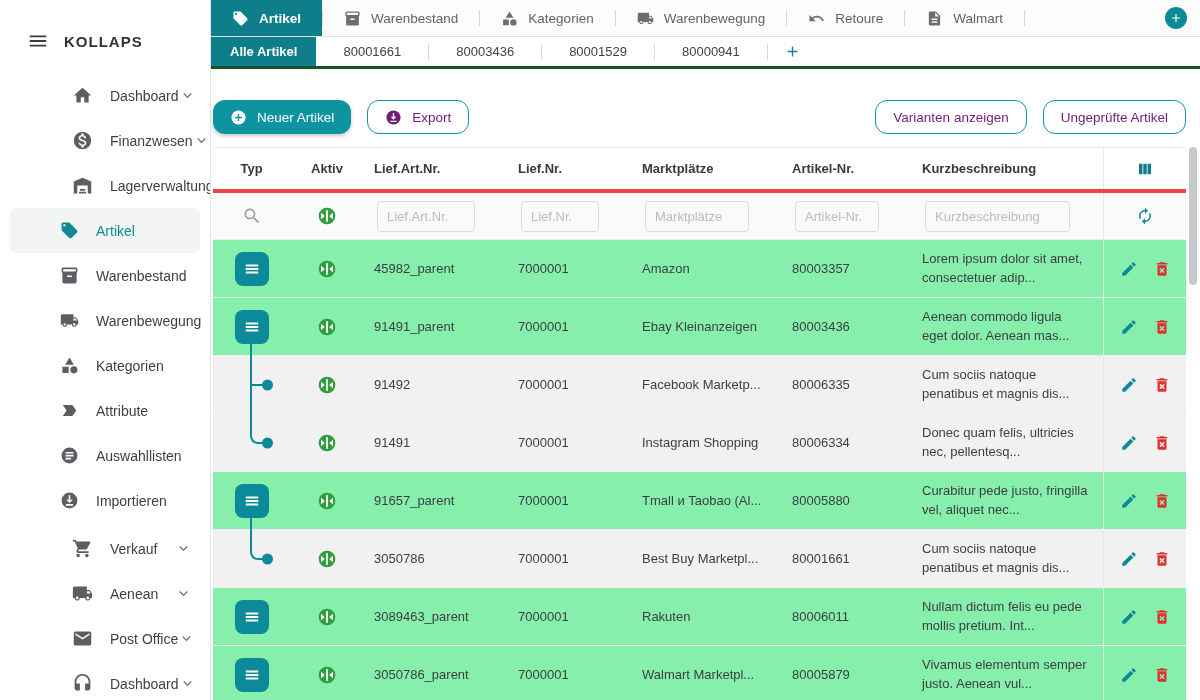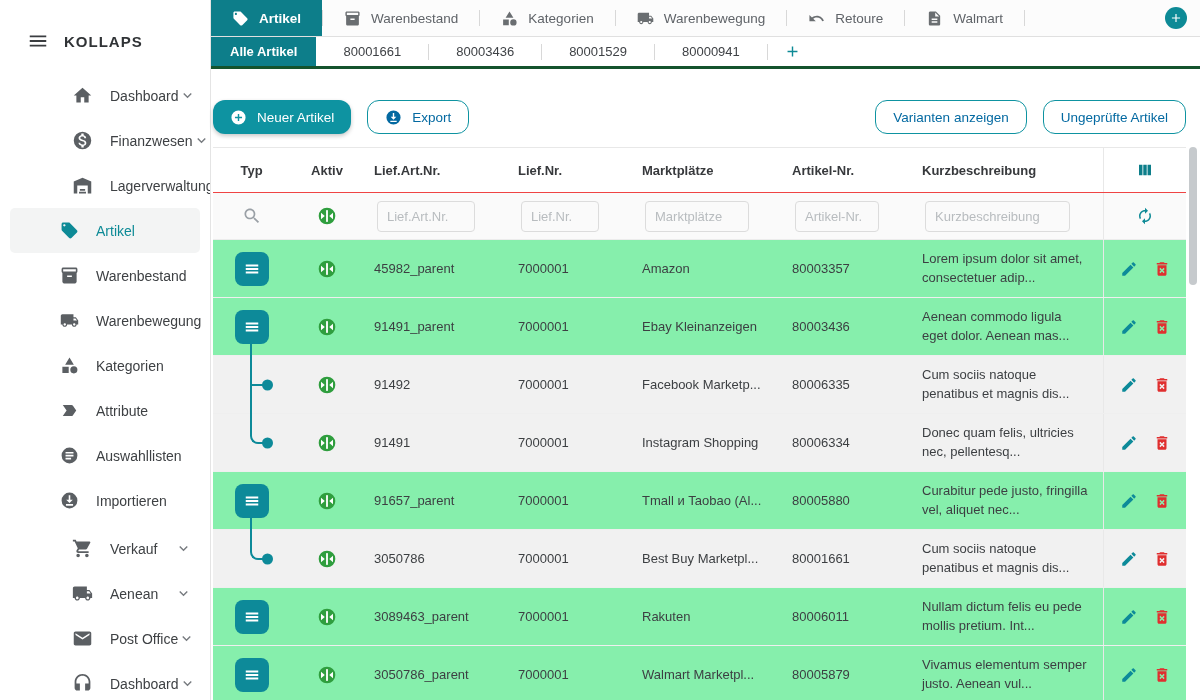--- a/index.html
+++ b/index.html
@@ -47,29 +47,29 @@
   .dtab.active { background:#0d7e8a; color:#fff; font-weight:700; padding:0 19px; }
   .dtab-plus { display:flex; align-items:center; margin-left:10px; color:#0d8a96; cursor:pointer;
     background:none; border:none; padding:0 6px; }
   .dtab-plus .icon { width:17px; height:17px; }
 
   .toolbar { display:flex; align-items:center; gap:16px; margin:31px 14px 13px 2px; }
   .btn { height:34px; display:inline-flex; align-items:center; gap:10px; padding:0 17px;
     border-radius:12px; font-family:inherit; font-size:13.5px; font-weight:500; cursor:pointer; }
   .btn .icon { width:17px; height:17px; }
   .btn-primary { background:#0e93a1; color:#fff; border:none; box-shadow:0 2px 4px rgba(0,0,0,.22); }
-  .btn-outline { background:#fff; color:#0369a1; border:1px solid #0e93a1; }
+  .btn-outline { background:#fff; color:#701a75; border:1px solid #0e93a1; }
   .spacer { flex:1; }
 
   
   .table { --cols:77px 74px 144px 124px 150px 130px 191px 83px;
     width:973px; margin-left:2px; border-top:1px solid #e8e8e8; }
   .trow { display:grid; grid-template-columns:var(--cols); align-items:center; }
   .cell { padding:0 10px; font-size:13px; color:#3c3f42; overflow:hidden; }
-  .thead { height:45px; border-bottom:1px solid #ef4444; }
+  .thead { height:45px; border-bottom:4px solid #ef4444; }
   .thead .cell { font-weight:700; color:#37393c; }
   .cell-center { display:flex; align-items:center; justify-content:center; padding:0; }
   .cell-actions { height:100%; border-left:1px solid #e8e8e8; display:flex;
     align-items:center; justify-content:center; gap:15px; padding:0; }
   .tfilter { height:47px; background:#fafafa; border-bottom:1px solid #ececec; }
   .filter-input { width:calc(100% - 26px); margin-left:3px; height:31px; border:1.5px solid #dcdcdc;
     border-radius:4px; background:transparent; padding:0 9px; font-family:inherit; font-size:13px;
     color:#3c3f42; outline:none; }
   .filter-input::placeholder { color:#b8bcbf; }
   .icon-search { width:20px; height:20px; color:#9aa0a6; }

